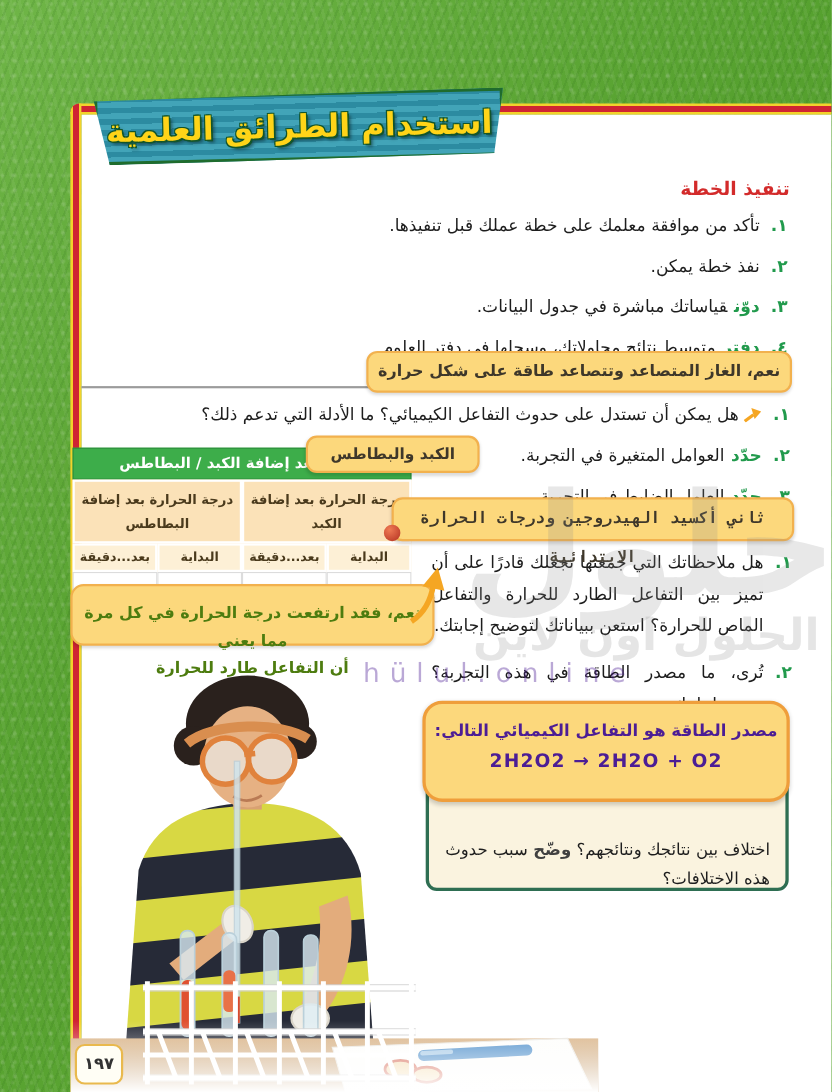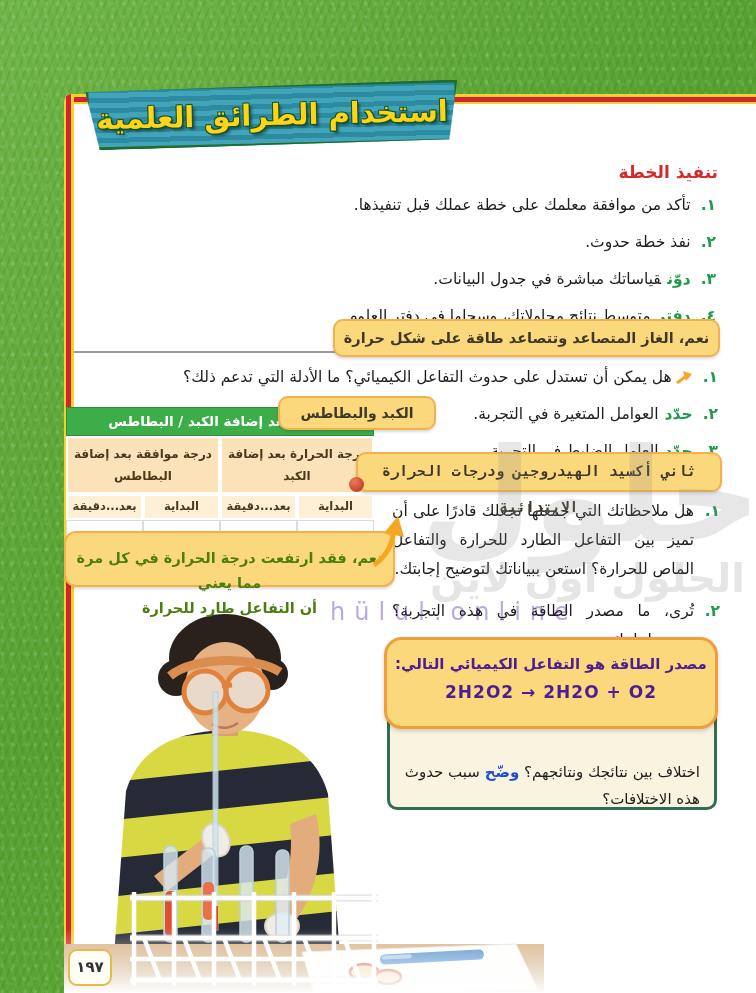--- a/index.html
+++ b/index.html
@@ -63,21 +63,21 @@
 
   #callout-energy{left:384px;top:637px;width:334px;height:92px;border-radius:18px;z-index:8;
     background:#fcd87c;border:3px solid #ef9e3b;direction:rtl;text-align:center;
     font-weight:bold;color:#4c1d95;box-sizing:border-box;padding-top:15px;box-shadow:0 2px 4px rgba(0,0,0,.18);}
   #energy-title{font-size:15px;}
   #energy-eq{font-size:17px;margin-top:9px;direction:ltr;letter-spacing:1px;}
 
   #green-box{left:387px;top:700px;width:330px;height:110px;border:3px solid #2e6e52;border-radius:10px;
     background:#faf3df;z-index:4;box-sizing:border-box;direction:rtl;color:#1d1d1d;
     font-size:15px;line-height:27px;padding:56px 14px 8px 12px;text-align:right;}
-  .green-word{color:#1d4ed8;font-weight:bold;}
+  .green-word{color:#404040;font-weight:bold;}
 
   
   #data-table{left:66px;top:407px;width:308px;z-index:2;direction:rtl;box-sizing:border-box;}
   .tbl-header{background:#3dad4a;border:1px solid #2e8f3c;color:#fff;font-weight:bold;font-size:13.5px;
     text-align:center;height:27px;line-height:27px;}
   .trow{display:flex;}
   .tcell{border:2.5px solid #fff;font-weight:bold;color:#4a3a1c;text-align:center;box-sizing:border-box;}
   .c2{flex:1;background:#fbe2b8;font-size:12px;line-height:22px;padding:5px 2px;height:58px;}
   .c3{flex:1;background:#fdf0d6;font-size:11.5px;height:26px;line-height:21px;}
   .c4{flex:1;background:#fff;border:1px solid #dcdcdc;height:56px;}
@@ -108,21 +108,21 @@
 <div class="abs stripe-left"></div>
 
 <div class="abs banner">
   <span class="banner-title ar">استخدام الطرائق العلمية</span>
 </div>
 
 <div class="abs heading-red ar">تنفيذ الخطة</div>
 
 <div class="abs list ar" id="plan-list">
   <div class="li"><span class="num">١.</span><span class="kw"></span><span>تأكد من موافقة معلمك على خطة عملك قبل تنفيذها.</span></div>
-  <div class="li"><span class="num">٢.</span><span class="kw"></span><span>نفذ خطة حدوث.</span></div>
+  <div class="li"><span class="num">٢.</span><span class="kw"></span><span>نفذ خطة يمكن.</span></div>
   <div class="li"><span class="num">٣.</span><span class="kw">دوّن</span><span>قياساتك مباشرة في جدول البيانات.</span></div>
   <div class="li"><span class="num">٤.</span><span class="kw">دفتر</span><span>متوسط نتائج محاولاتك، وسجلها في دفتر العلوم.</span></div>
 </div>
 
 <div class="abs" id="answer-line"></div>
 <div class="abs chip" id="chip-gas">نعم، الغاز المتصاعد وتتصاعد طاقة على شكل حرارة</div>
 
 <div class="abs list ar" id="qa-list">
   <div class="li">
     <span class="num">١.</span><svg width="17" height="13" style="vertical-align:middle;margin-left:4px">
@@ -135,21 +135,21 @@
 </div>
 
 <div class="abs chip" id="chip-variables">الكبد والبطاطس</div>
 <div class="abs chip" id="chip-control">ثاني أكسيد الهيدروجين ودرجات الحرارة الابتدائية</div>
 <div class="abs" id="red-dot"></div>
 
 <div class="abs" id="data-table">
   <div class="tbl-header ar">حرارة بعد إضافة الكبد / البطاطس</div>
   <div class="trow">
     <div class="tcell c2 ar">درجة الحرارة بعد إضافة الكبد</div>
-    <div class="tcell c2 ar">درجة موافقة بعد إضافة البطاطس</div>
+    <div class="tcell c2 ar">درجة الحرارة بعد إضافة البطاطس</div>
   </div>
   <div class="trow">
     <div class="tcell c3 ar">البداية</div>
     <div class="tcell c3 ar">بعد...دقيقة</div>
     <div class="tcell c3 ar">البداية</div>
     <div class="tcell c3 ar">بعد...دقيقة</div>
   </div>
   <div class="trow">
     <div class="tcell c4"></div>
     <div class="tcell c4"></div>

